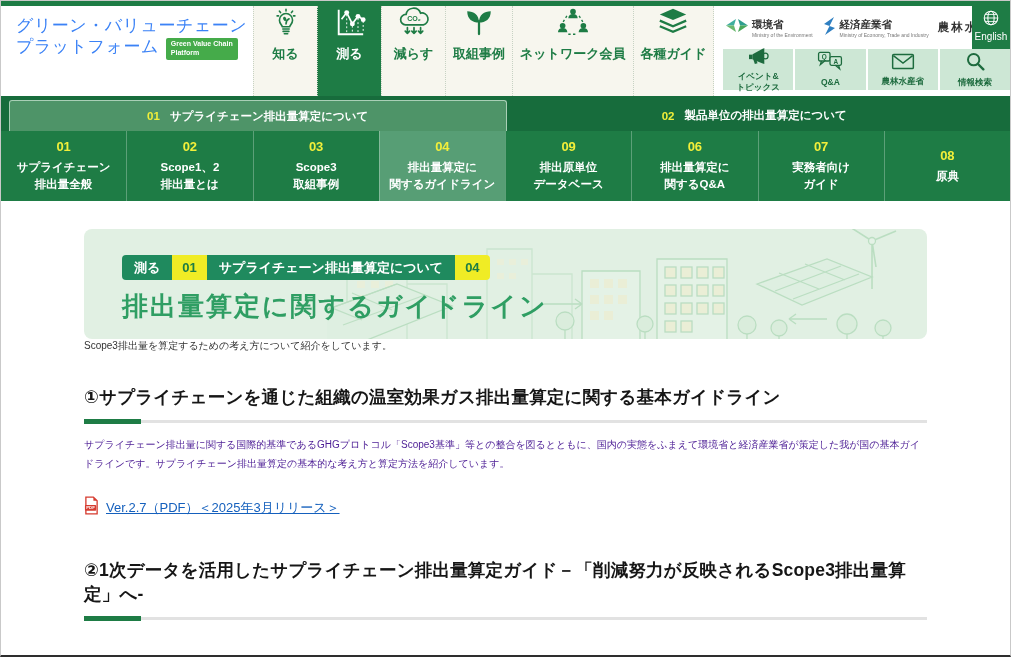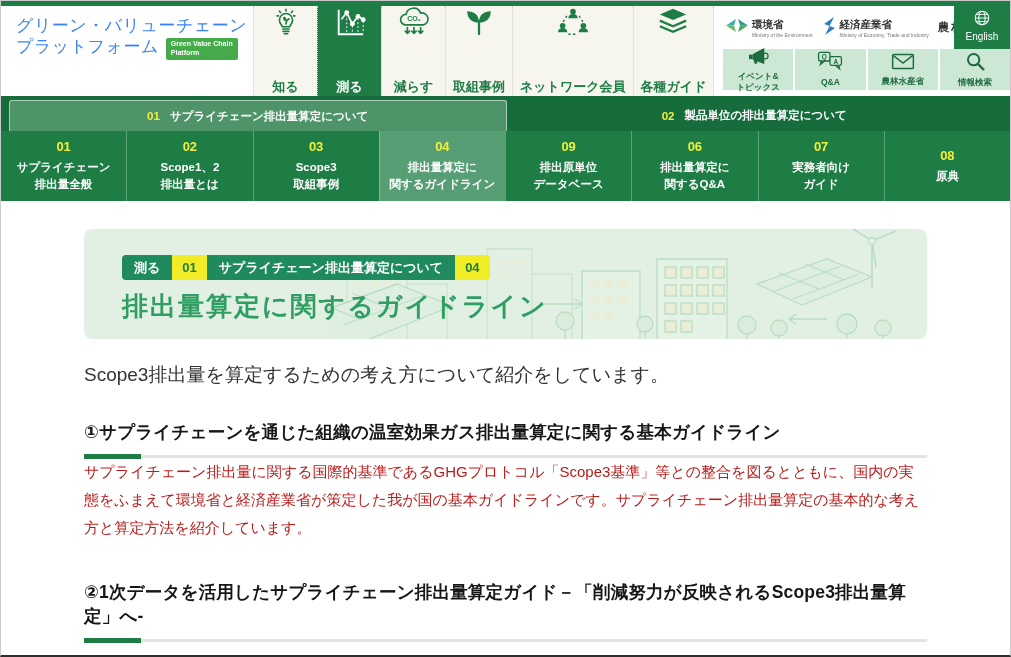--- a/index.html
+++ b/index.html
@@ -20,38 +20,38 @@
   .lt2row{ display:flex; gap:7px; }
   .logo-badge{
     background:#45ab4a; color:#fff; font-size:7px; font-weight:bold;
     line-height:1.25; padding:2px 5px; border-radius:2px; margin-top:2px;
   }
   .logo-subtitle{ margin-top:7px; font-size:11px; font-weight:bold; color:#4a4a4a; }
 
   .main-nav{ display:flex; }
   .nav-item{
     min-width:64px; padding:0 7px; background:#f7f6ee;
-    display:flex; flex-direction:column; align-items:center; justify-content:space-between; gap:7px;
+    display:flex; flex-direction:column; align-items:center; justify-content:flex-start; gap:7px;
     color:#1e7c45; border-left:1px dotted #c7d2c3;
   }
   .nav-item:last-child{ border-right:1px dotted #c7d2c3; }
   .nav-item.active{ background:#1e7c45; color:#fff; }
   .nav-icon{ height:32px; display:flex; align-items:flex-end; }
   .nav-icon svg{ display:block; }
   .nav-label{ font-size:13px; font-weight:bold; white-space:nowrap; }
 
   .header-right{ margin-left:auto; width:287px; display:flex; flex-direction:column; }
   .ministries-row{ height:43px; display:flex; align-items:center; gap:9px; padding-left:2px; position:relative; }
   .ministry{ display:flex; align-items:center; gap:3px; }
   .m-text{ display:flex; flex-direction:column; }
   .m-name{ font-size:10.5px; font-weight:bold; color:#333; white-space:nowrap; }
   .m-sub{ font-size:5px; color:#777; white-space:nowrap; }
   .maff-name{ font-family:"Liberation Serif","DejaVu Serif",serif; font-size:11.5px; letter-spacing:2px; }
   .english-btn{
-    position:absolute; right:0; top:-5px; width:56px; height:48px; background:#1e7c45;
+    position:absolute; right:0; top:-5px; width:38px; height:48px; background:#1e7c45;
     color:#fff; display:flex; flex-direction:column; align-items:center; justify-content:center; gap:2px;
     font-size:10px;
   }
   .utility-row{ height:41px; display:flex; gap:2px; background:#fff; }
   .u-btn{
     flex:1; background:#cde7d5; color:#1d6b3e;
     display:flex; flex-direction:column; align-items:center; justify-content:center; gap:2px;
   }
   .u-label{ font-size:8.5px; font-weight:bold; text-align:center; white-space:pre-line; line-height:1.2; }
 
@@ -86,28 +86,28 @@
   .badge-strip{
     display:inline-flex; border-radius:4px; overflow:hidden; position:relative; z-index:1;
     font-size:13px; font-weight:bold; line-height:1;
   }
   .b-green{ background:#1f8a5e; color:#fff; padding:6px 12px; }
   .b-yellow{ background:#f0ec25; color:#1e7c45; padding:6px 10px; }
   .hero-title{
     position:relative; z-index:1; margin-top:9px;
     color:#2f9e63; font-size:26px; font-weight:bold; letter-spacing:2px;
   }
-  .intro{ margin-top:23px; font-size:19px; color:#333; }
+  .intro{ font-size:10px; color:#333; }
 
   .section{ margin-top:32px; }
   .section.second{ margin-top:39px; }
   .sec-heading{ font-size:17.5px; font-weight:bold; color:#161616; letter-spacing:.2px; }
   .divider{ margin-top:11px; height:3px; background:#e2e2e2; position:relative; }
   .divider::before{ content:""; position:absolute; left:0; top:-1px; width:57px; height:5px; background:#1e7c45; }
-  .sec-body{ font-size:15px; line-height:1.85; color:#b91c1c; }
+  .sec-body{ margin-top:13px; font-size:10px; line-height:1.85; color:#4c1d95; }
   .pdf-row{ margin-top:23px; display:flex; align-items:center; gap:7px; }
   .pdf-link{ color:#1560bd; font-size:13px; text-decoration:underline; }
 </style>
 </head>
 <body>
 
 <div class="window">
   <div class="topbar"></div>
 
   <header class="site-header">
@@ -440,20 +440,31 @@
       </div>
       <h1 class="hero-title">排出量算定に関するガイドライン</h1>
     </div>
 
     <p class="intro">Scope3排出量を算定するための考え方について紹介をしています。</p>
 
     <section class="section">
       <h2 class="sec-heading">①サプライチェーンを通じた組織の温室効果ガス排出量算定に関する基本ガイドライン</h2>
       <div class="divider"></div>
       <p class="sec-body">サプライチェーン排出量に関する国際的基準であるGHGプロトコル「Scope3基準」等との整合を図るとともに、国内の実態をふまえて環境省と経済産業省が策定した我が国の基本ガイドラインです。サプライチェーン排出量算定の基本的な考え方と算定方法を紹介しています。</p>
+      <div class="pdf-row">
+        <span>
+          <svg width="15" height="19" viewBox="0 0 16 20">
+              <path d="M2 1h8l4 4v14H2z" fill="#fff" stroke="#d63b2f" stroke-width="1.4"></path>
+              <path d="M10 1l4 4h-4z" fill="#d63b2f"></path>
+              <rect x="1" y="9.5" width="12" height="6" rx="1" fill="#d63b2f"></rect>
+              <text x="7" y="14.2" font-size="4.6" font-weight="bold" fill="#fff" text-anchor="middle">PDF</text>
+            </svg>
+        </span>
+        <a class="pdf-link">Ver.2.7（PDF）＜2025年3月リリース＞</a>
+      </div>
     </section>
 
     <section class="section second">
       <h2 class="sec-heading">②1次データを活用したサプライチェーン排出量算定ガイド－「削減努力が反映されるScope3排出量算定」へ-</h2>
       <div class="divider"></div>
 
     </section>
   </main>
 </div>
 

